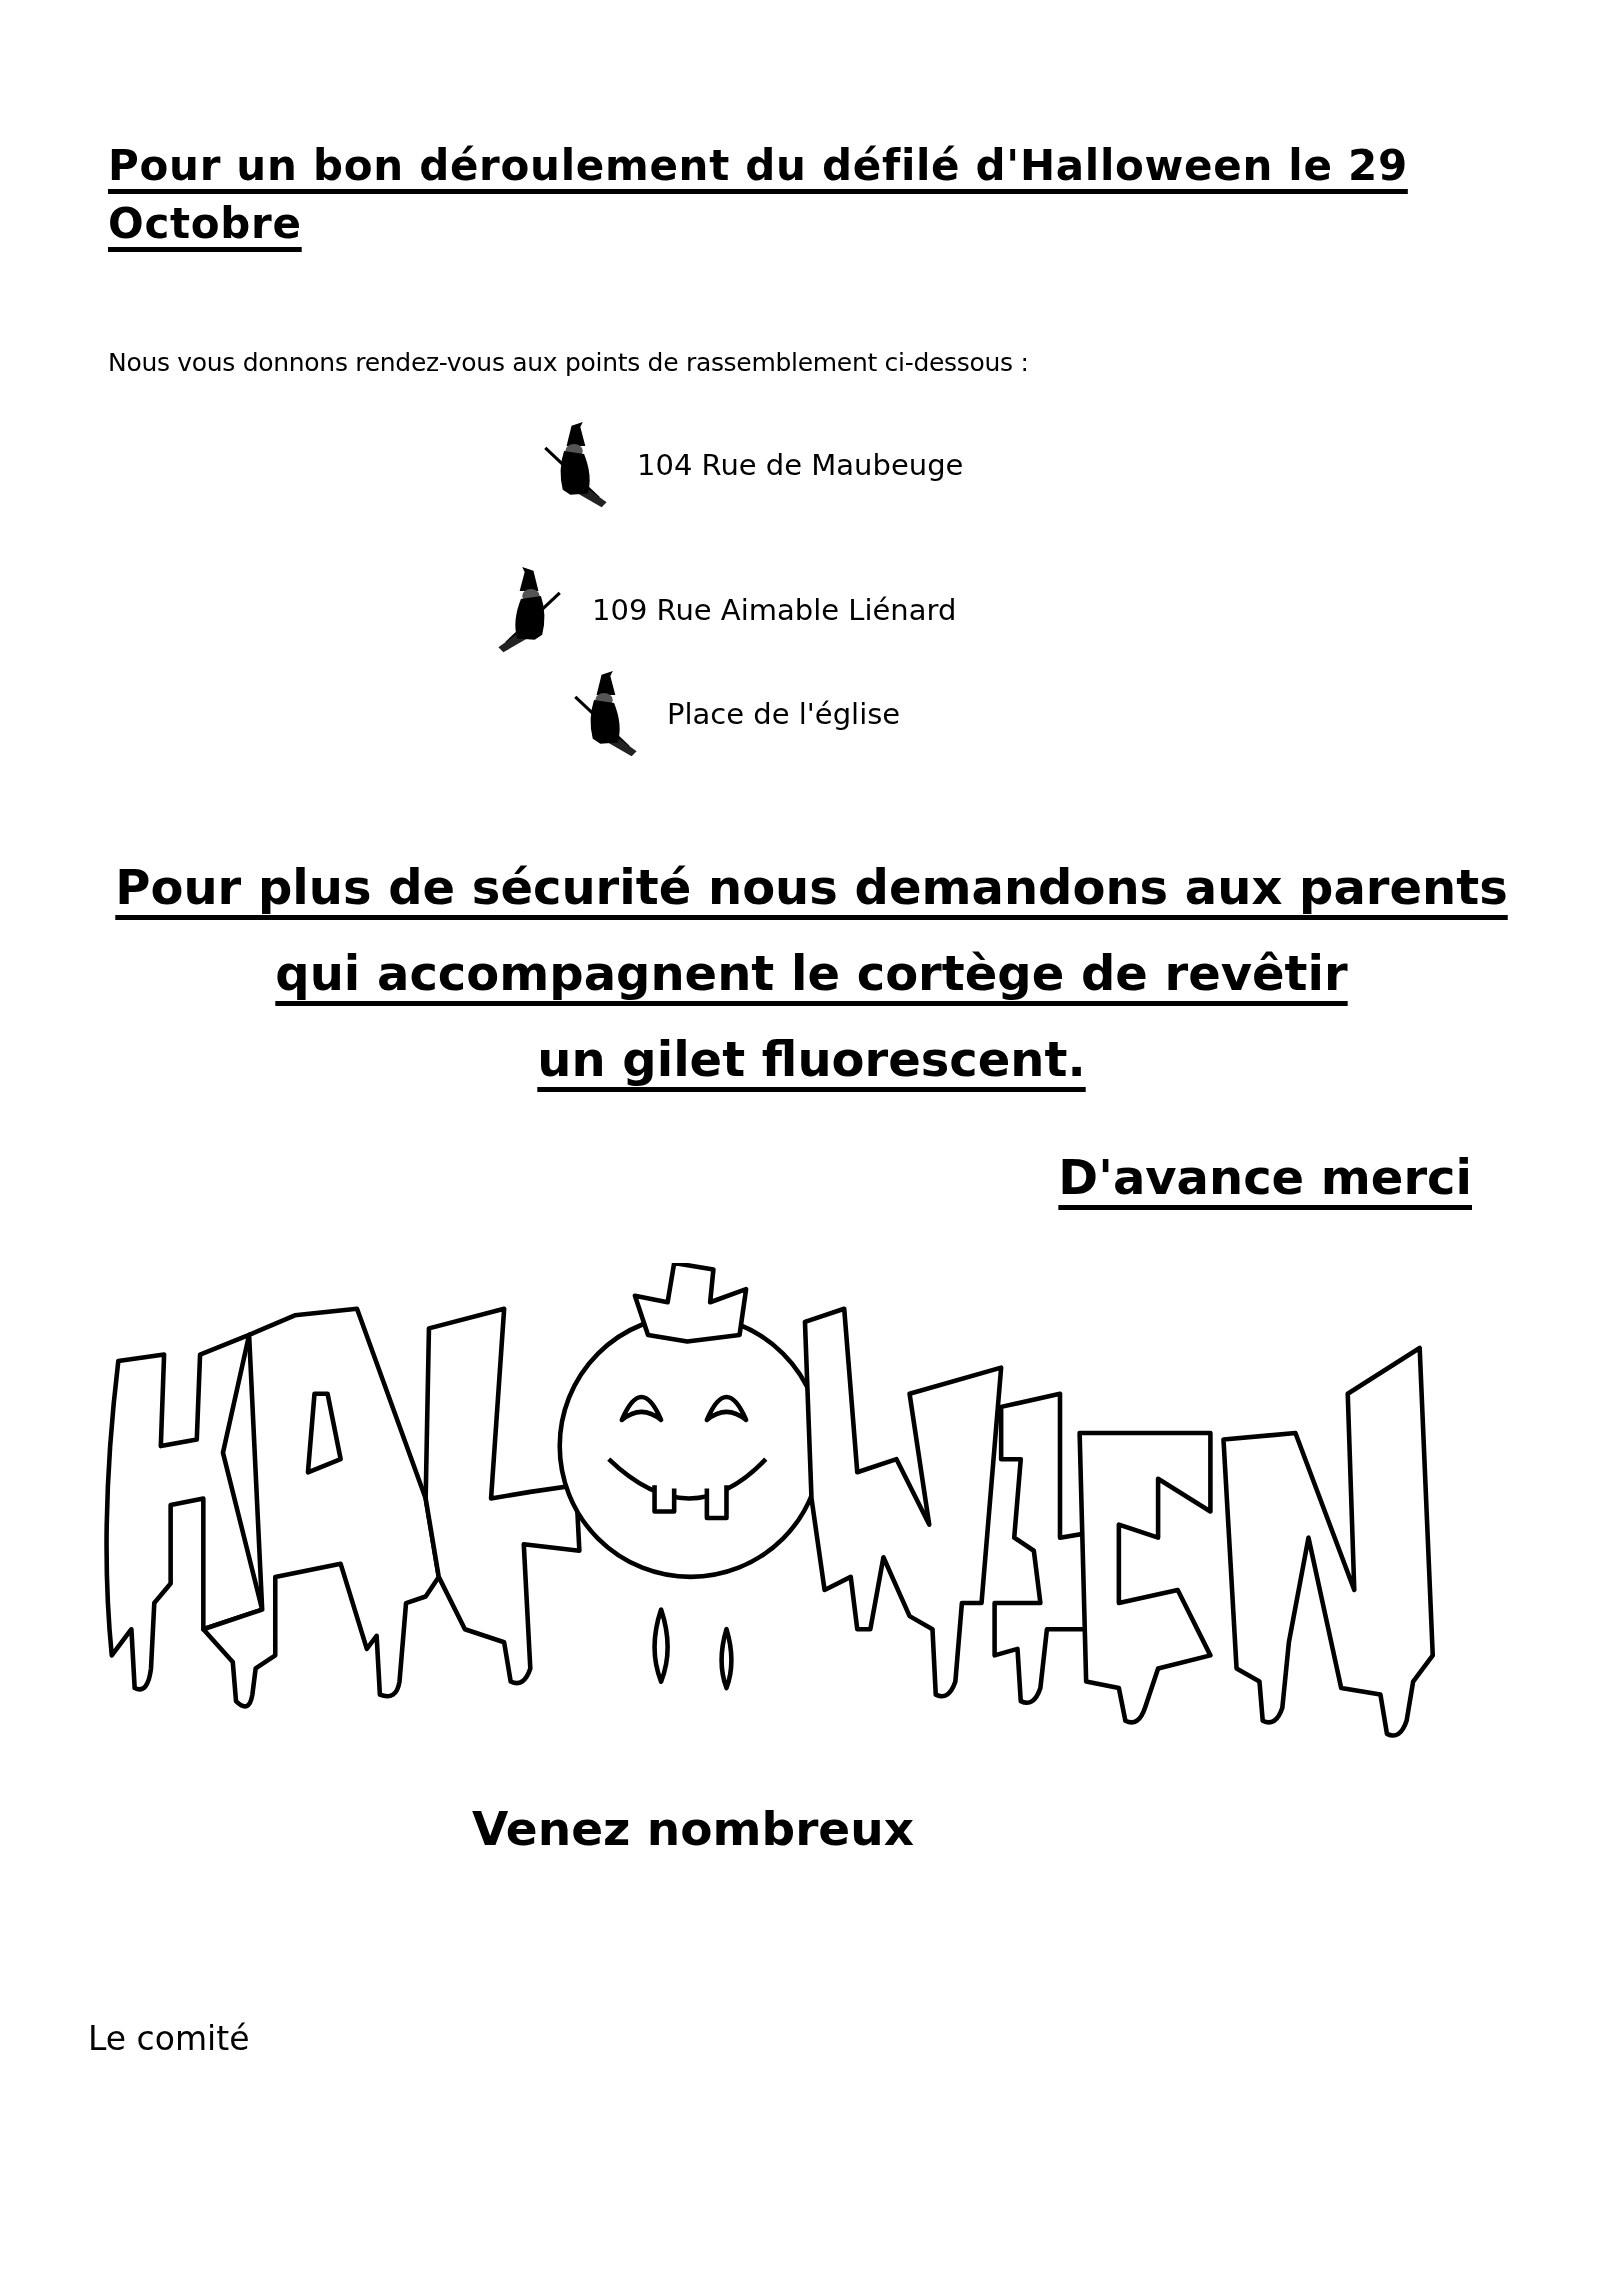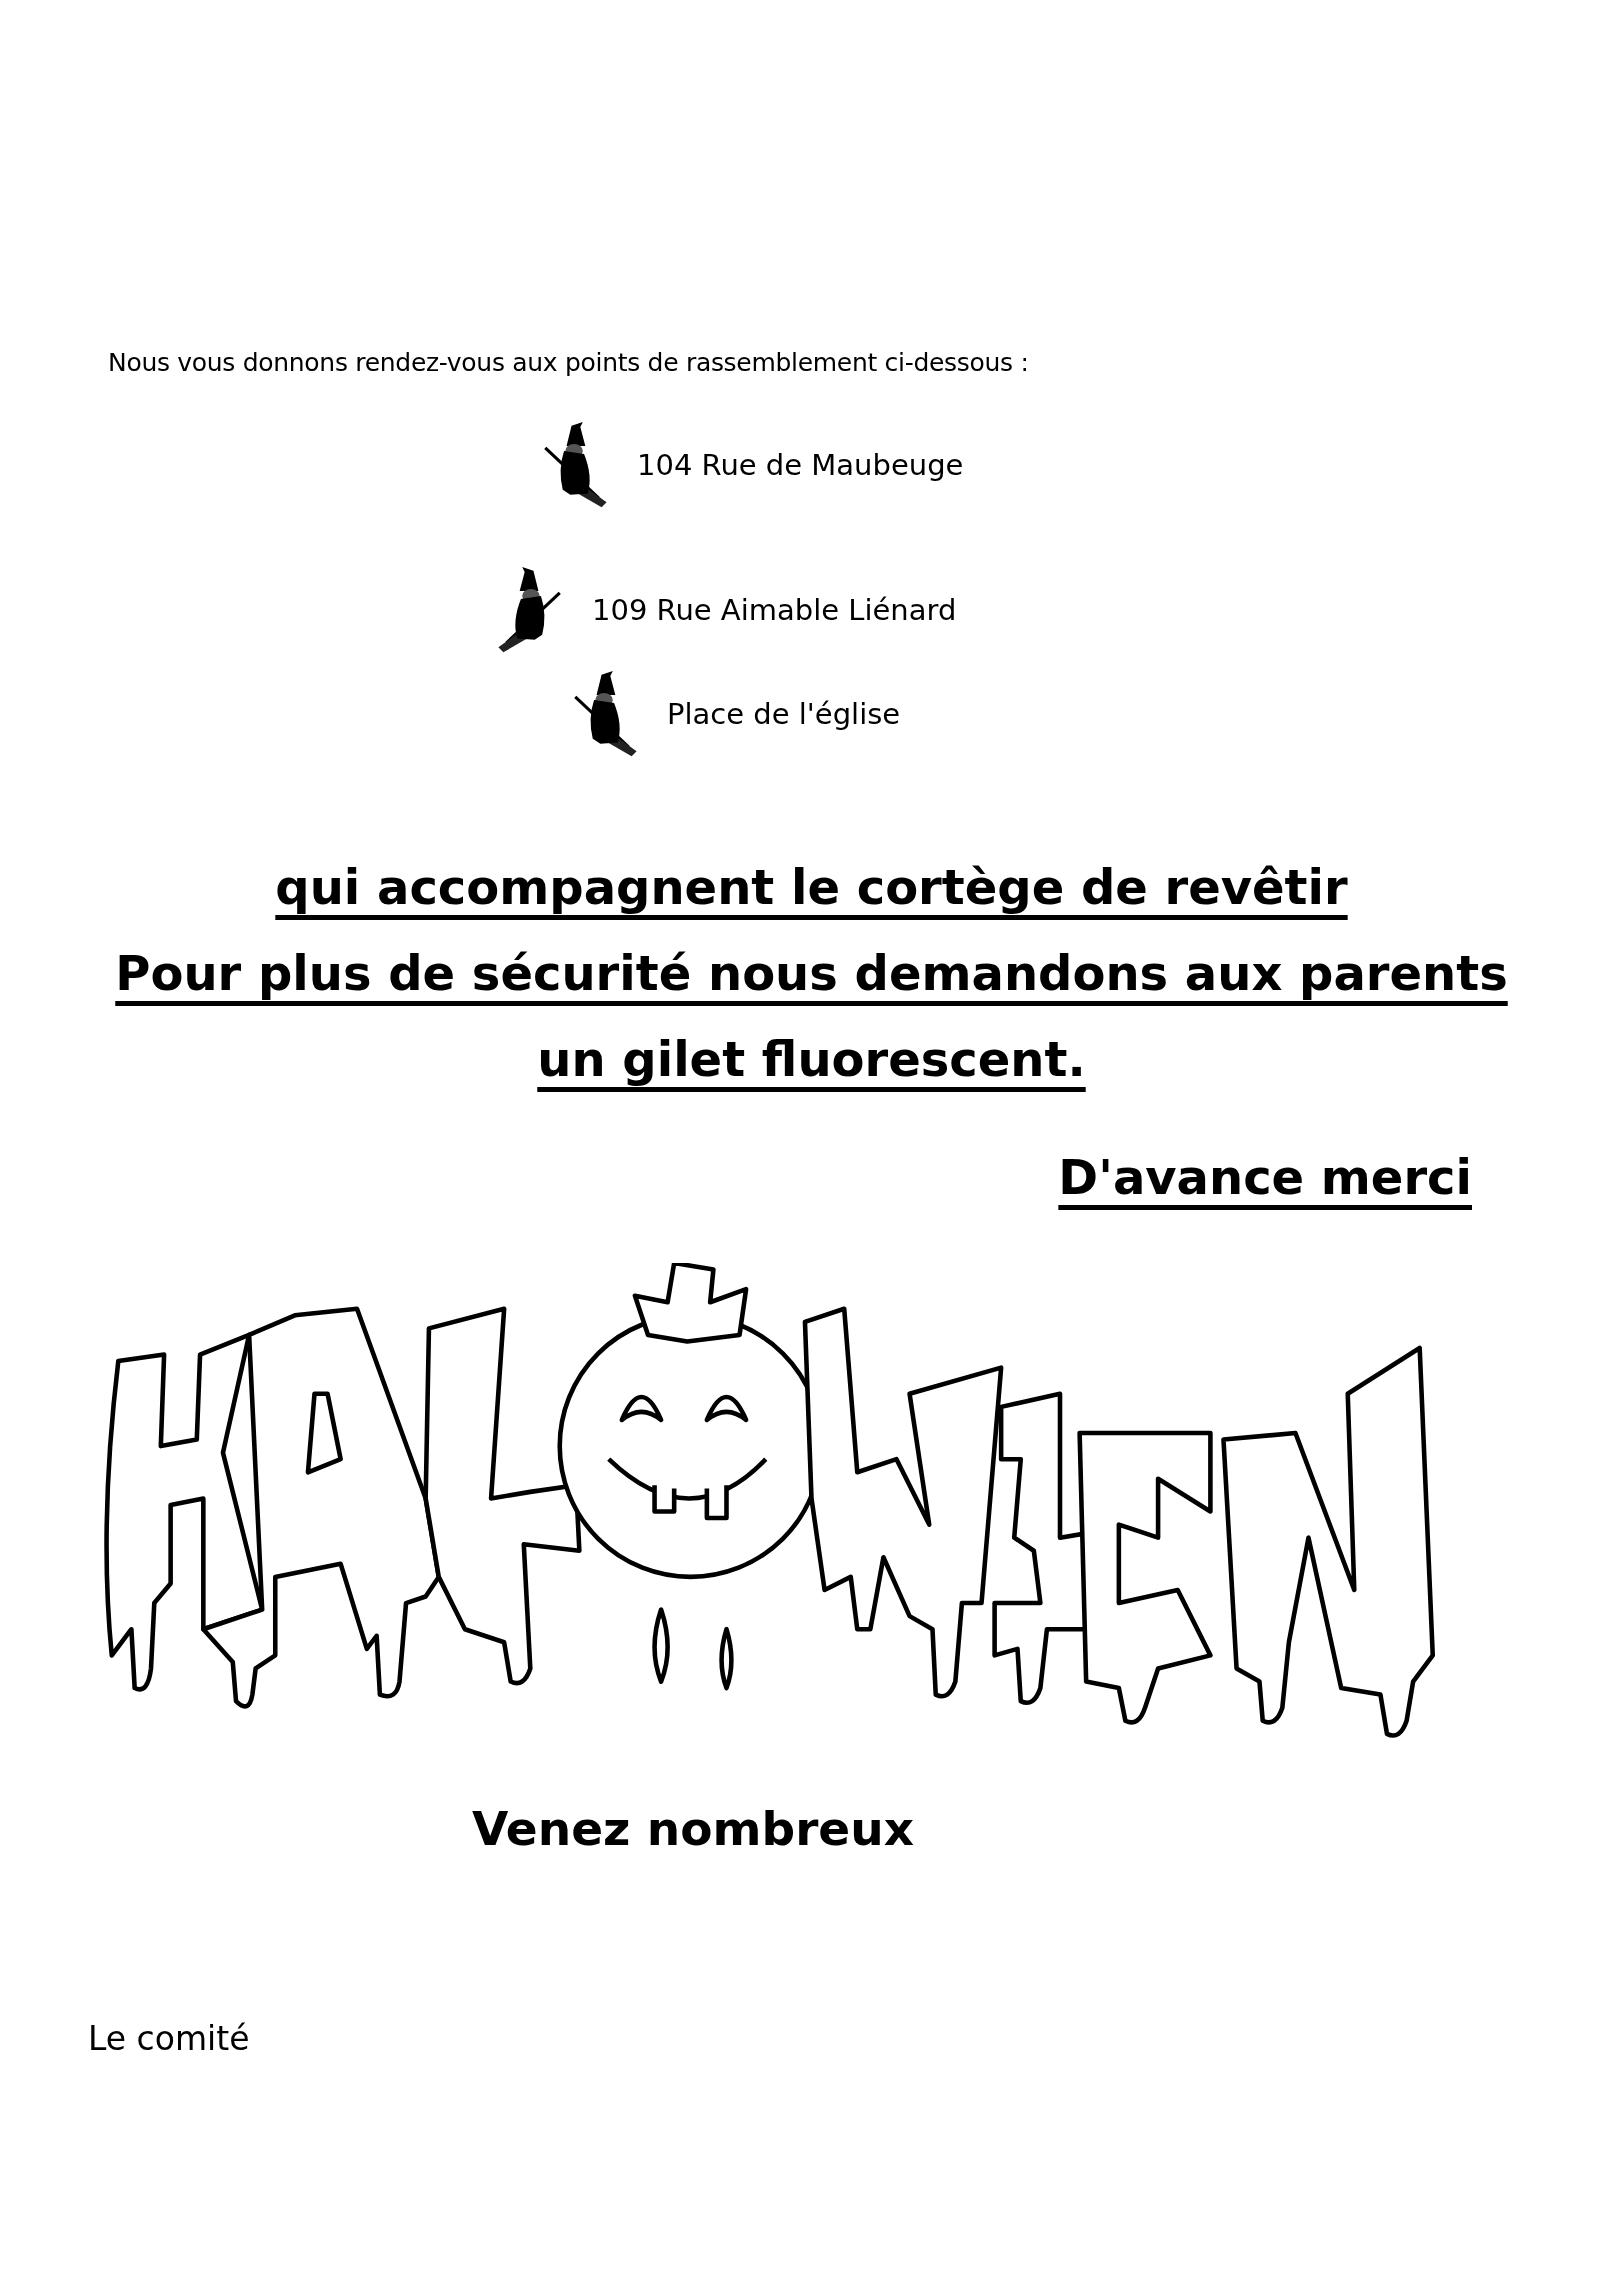--- a/index.html
+++ b/index.html
@@ -52,20 +52,21 @@
       <path d="M52 10 L70 4 L66 12 L74 42 L44 42 Z" fill="#000"></path>
 
       <ellipse cx="56" cy="50" rx="14" ry="11" fill="#555"></ellipse>
 
       <path d="M40 50 Q30 80 38 112 L50 120 L78 118 Q86 90 72 55 Z" fill="#000"></path>
     </g>
   </defs>
 </svg>
 
 <div class="abs heading">
+  <div><span>Pour un bon déroulement du défilé d'Halloween le 29 Octobre</span></div>
 </div>
 
 <div class="abs intro">Nous vous donnons rendez-vous aux points de rassemblement ci-dessous :</div>
 
 <div class="abs loc" style="left:539px; top:419px;">
   <svg class="witch" viewBox="0 0 115 145">
       <use href="#witch"></use>
     </svg>
   <span class="lbl">104 Rue de Maubeuge</span>
 </div>
@@ -78,22 +79,22 @@
 </div>
 
 <div class="abs loc" style="left:569px; top:668px;">
   <svg class="witch" viewBox="0 0 115 145">
       <use href="#witch"></use>
     </svg>
   <span class="lbl">Place de l'église</span>
 </div>
 
 <div class="abs notice">
+  <div><span>Pour plus de sécurité nous demandons aux parents</span></div>
   <div><span>qui accompagnent le cortège de revêtir</span></div>
-  <div><span>Pour plus de sécurité nous demandons aux parents</span></div>
   <div><span>un gilet fluorescent.</span></div>
 </div>
 
 <div class="abs thanks">D'avance merci</div>
 
 <svg class="abs art" viewBox="0 0 2180 760" fill="#fff" stroke="#000" stroke-width="7" stroke-linejoin="round">
 
   <path d="M30 150 L100 140 L95 280 L150 270 L155 140 L230 110 L190 290 L250 530 L160 560 L160 360 L110 370 L110 490 L85 520 L80 620 Q75 660 55 650 L50 560 L20 600 Q0 400 30 150 Z"></path>
 
   <path d="M230 110 L300 80 L395 70 L500 360 L520 480 L500 510 L470 520 L460 640 Q455 670 430 660 L425 570 L410 590 L370 460 L270 480 L270 600 L240 620 L235 660 Q230 690 210 670 L205 610 L160 560 L250 530 Z"></path>

